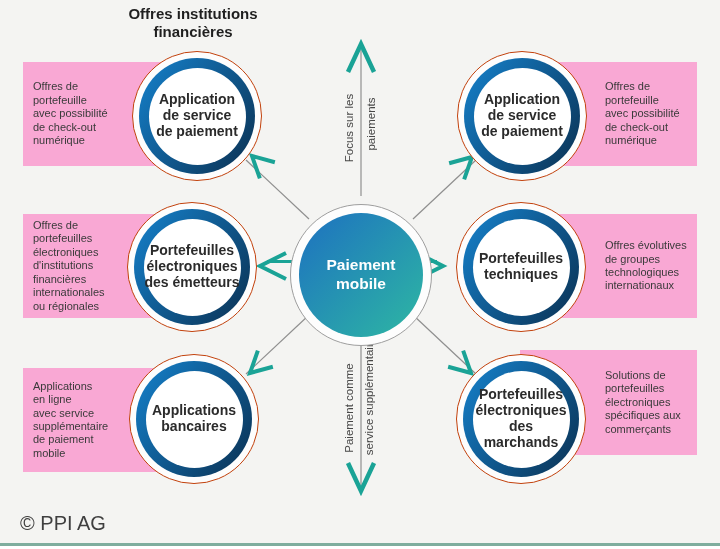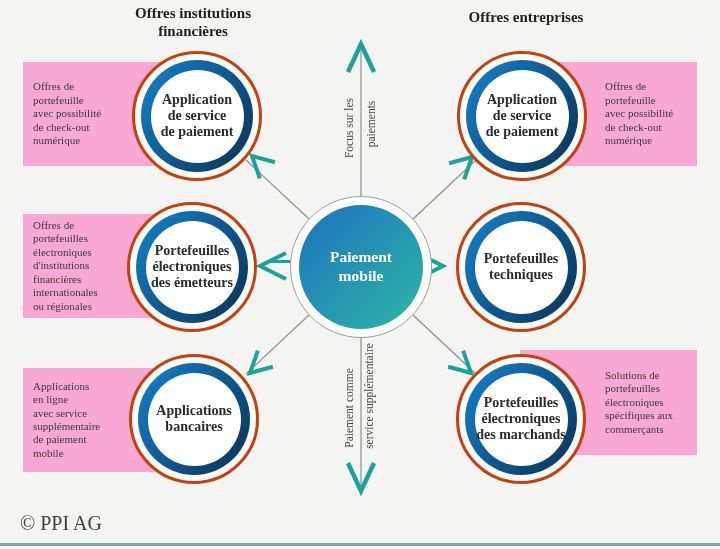--- a/index.html
+++ b/index.html
@@ -1,18 +1,18 @@
 <!DOCTYPE html>
 <html><head>
 <meta charset="utf-8">
 <style>
   html,body{margin:0;padding:0;background:#ffffff;}
   .stage{
     position:relative;width:720px;height:549px;background:#ffffff;
-    font-family:Liberation Serif, serif;overflow:hidden;
+    font-family:Liberation Sans, sans-serif;overflow:hidden;
   }
   .bg-main{position:absolute;left:0;top:0;width:720px;height:543px;background:#f4f4f2;z-index:0;}
   .heading{
     position:absolute;z-index:4;font-weight:bold;font-size:15px;color:#1f1f1f;
     text-align:center;white-space:pre-line;line-height:1.18;
   }
   .heading-left{left:93px;top:5px;width:200px;}
   .heading-right{left:426px;top:9px;width:200px;}
   .band{position:absolute;z-index:1;background:#f9a8d4;display:flex;align-items:center;box-sizing:border-box;}
   .band-left{left:23px;width:176px;padding-left:10px;}
@@ -20,35 +20,35 @@
   .band-text{font-size:11px;line-height:1.22;color:#3a3a3a;white-space:pre-line;}
   .band-tl{top:62px;height:104px;}
   .band-ml{top:214px;height:104px;}
   .band-bl{top:368px;height:104px;}
   .band-tr{top:62px;height:104px;}
   .band-mr{top:214px;height:104px;}
   .band-br{top:350px;height:105px;}
   .arrows{position:absolute;left:0;top:0;z-index:2;}
   .sat{
     position:absolute;z-index:3;width:130px;height:130px;border-radius:50%;
-    background:#fdfdfd;border:3px solid #c2410c;box-sizing:border-box;
+    background:#fdfdfd;border:1px solid #c2410c;box-sizing:border-box;
   }
   .sat-ring{position:absolute;inset:6px;border-radius:50%;
     background:linear-gradient(125deg,#1478be 12%,#0c3a60 88%);}
   .sat-core{position:absolute;inset:9.5px;border-radius:50%;background:#ffffff;
     display:flex;align-items:center;justify-content:center;text-align:center;}
   .sat-label{font-weight:bold;font-size:14px;line-height:1.14;color:#2b2b2b;white-space:pre-line;}
   .sat-tl{left:132px;top:51px;}
   .sat-tr{left:457px;top:51px;}
   .sat-ml{left:127px;top:202px;}
   .sat-mr{left:456px;top:202px;}
   .sat-bl{left:129px;top:354px;}
   .sat-br{left:456px;top:354px;}
   .hub{
-    position:absolute;z-index:3;left:290px;top:196px;width:142px;height:142px;
+    position:absolute;z-index:3;left:290px;top:204px;width:142px;height:142px;
     border-radius:50%;background:#fdfdfd;border:1px solid #9e9e9e;box-sizing:border-box;
   }
   .hub-inner{position:absolute;inset:8px;border-radius:50%;
     background:linear-gradient(135deg,#1e74bf 5%,#2db4a4 95%);
     display:flex;align-items:center;justify-content:center;text-align:center;}
   .hub-label{font-weight:bold;font-size:15.5px;line-height:1.2;color:#ffffff;white-space:pre-line;}
   .vlabel{
     position:absolute;z-index:2;font-size:11.5px;color:#474747;white-space:nowrap;
     transform:translate(-50%,-50%) rotate(-90deg);
   }
@@ -60,21 +60,20 @@
   .footer-line{position:absolute;z-index:4;left:0;top:543px;width:720px;height:3px;background:#7ead9e;}
 </style>
 </head>
 <body>
 
 <div class="stage">
   <div class="bg-main"></div>
 
   <div class="heading heading-left">Offres institutions
 financières</div>
-  <div class="heading heading-right">Offres entreprises</div>
 
   <div class="band band-left band-tl">
     <div class="band-text">Offres de
 portefeuille
 avec possibilité
 de check-out
 numérique</div>
   </div>
   <div class="band band-left band-ml">
     <div class="band-text">Offres de
@@ -92,20 +91,26 @@
 supplémentaire
 de paiement
 mobile</div>
   </div>
   <div class="band band-right band-tr">
     <div class="band-text">Offres de
 portefeuille
 avec possibilité
 de check-out
 numérique</div>
+  </div>
+  <div class="band band-right band-mr">
+    <div class="band-text">Offres évolutives
+de groupes
+technologiques
+internationaux</div>
   </div>
   <div class="band band-right band-br">
     <div class="band-text">Solutions de
 portefeuilles
 électroniques
 spécifiques aux
 commerçants</div>
   </div>
 
   <svg class="arrows" width="720" height="549" viewBox="0 0 720 549">

